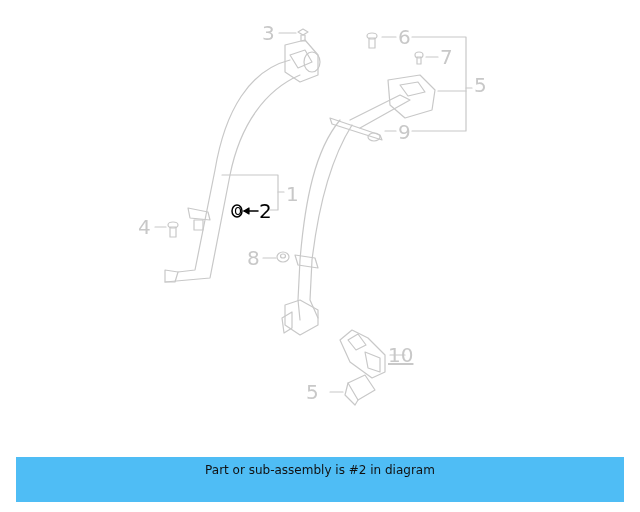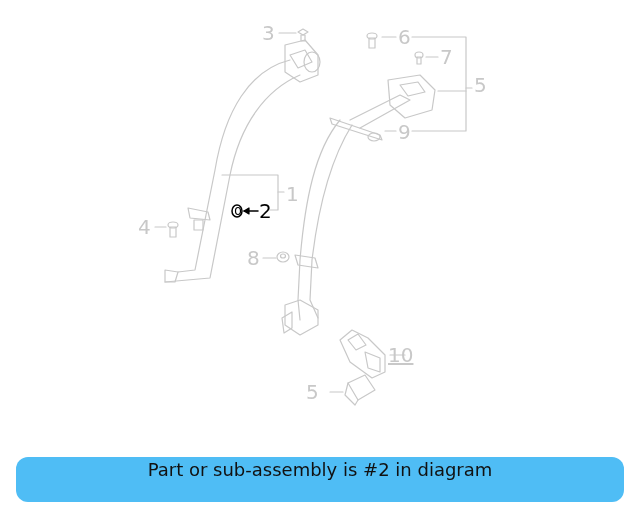--- a/index.html
+++ b/index.html
@@ -4,21 +4,21 @@
   <style>
     html, body { margin: 0; padding: 0; background: #ffffff; }
     body { width: 640px; height: 512px; position: relative; overflow: hidden;
            font-family: "DejaVu Sans", sans-serif; }
     #diagram { position: absolute; left: 0; top: 0; width: 640px; height: 450px; }
     .callout { position: absolute; font-size: 20px; line-height: 20px; color: #c8c8c8;
                font-family: "DejaVu Sans", sans-serif; }
     .callout.active { color: #000000; }
     #banner { position: absolute; left: 16px; top: 457px; width: 608px; height: 45px;
               background: #4fbdf5; color: #111111; text-align: center;
-              font-size: 18px; line-height: 20px; padding-top: 3px; box-sizing: border-box; border-radius: 12px; }
+              font-size: 12px; line-height: 20px; padding-top: 3px; box-sizing: border-box; }
     #banner div { white-space: nowrap; }
   </style>
 </head>
 <body>
 
 <svg id="diagram" viewBox="0 0 640 450" xmlns="http://www.w3.org/2000/svg" fill="none" stroke="#c8c8c8" stroke-width="1.2" stroke-linejoin="round" stroke-linecap="round">
 
   <g>
     <path d="M290 60 C250 70 225 110 215 170 L195 270 L178 272"></path>
     <path d="M300 75 C265 90 240 125 230 175 L210 278 L165 282"></path>

